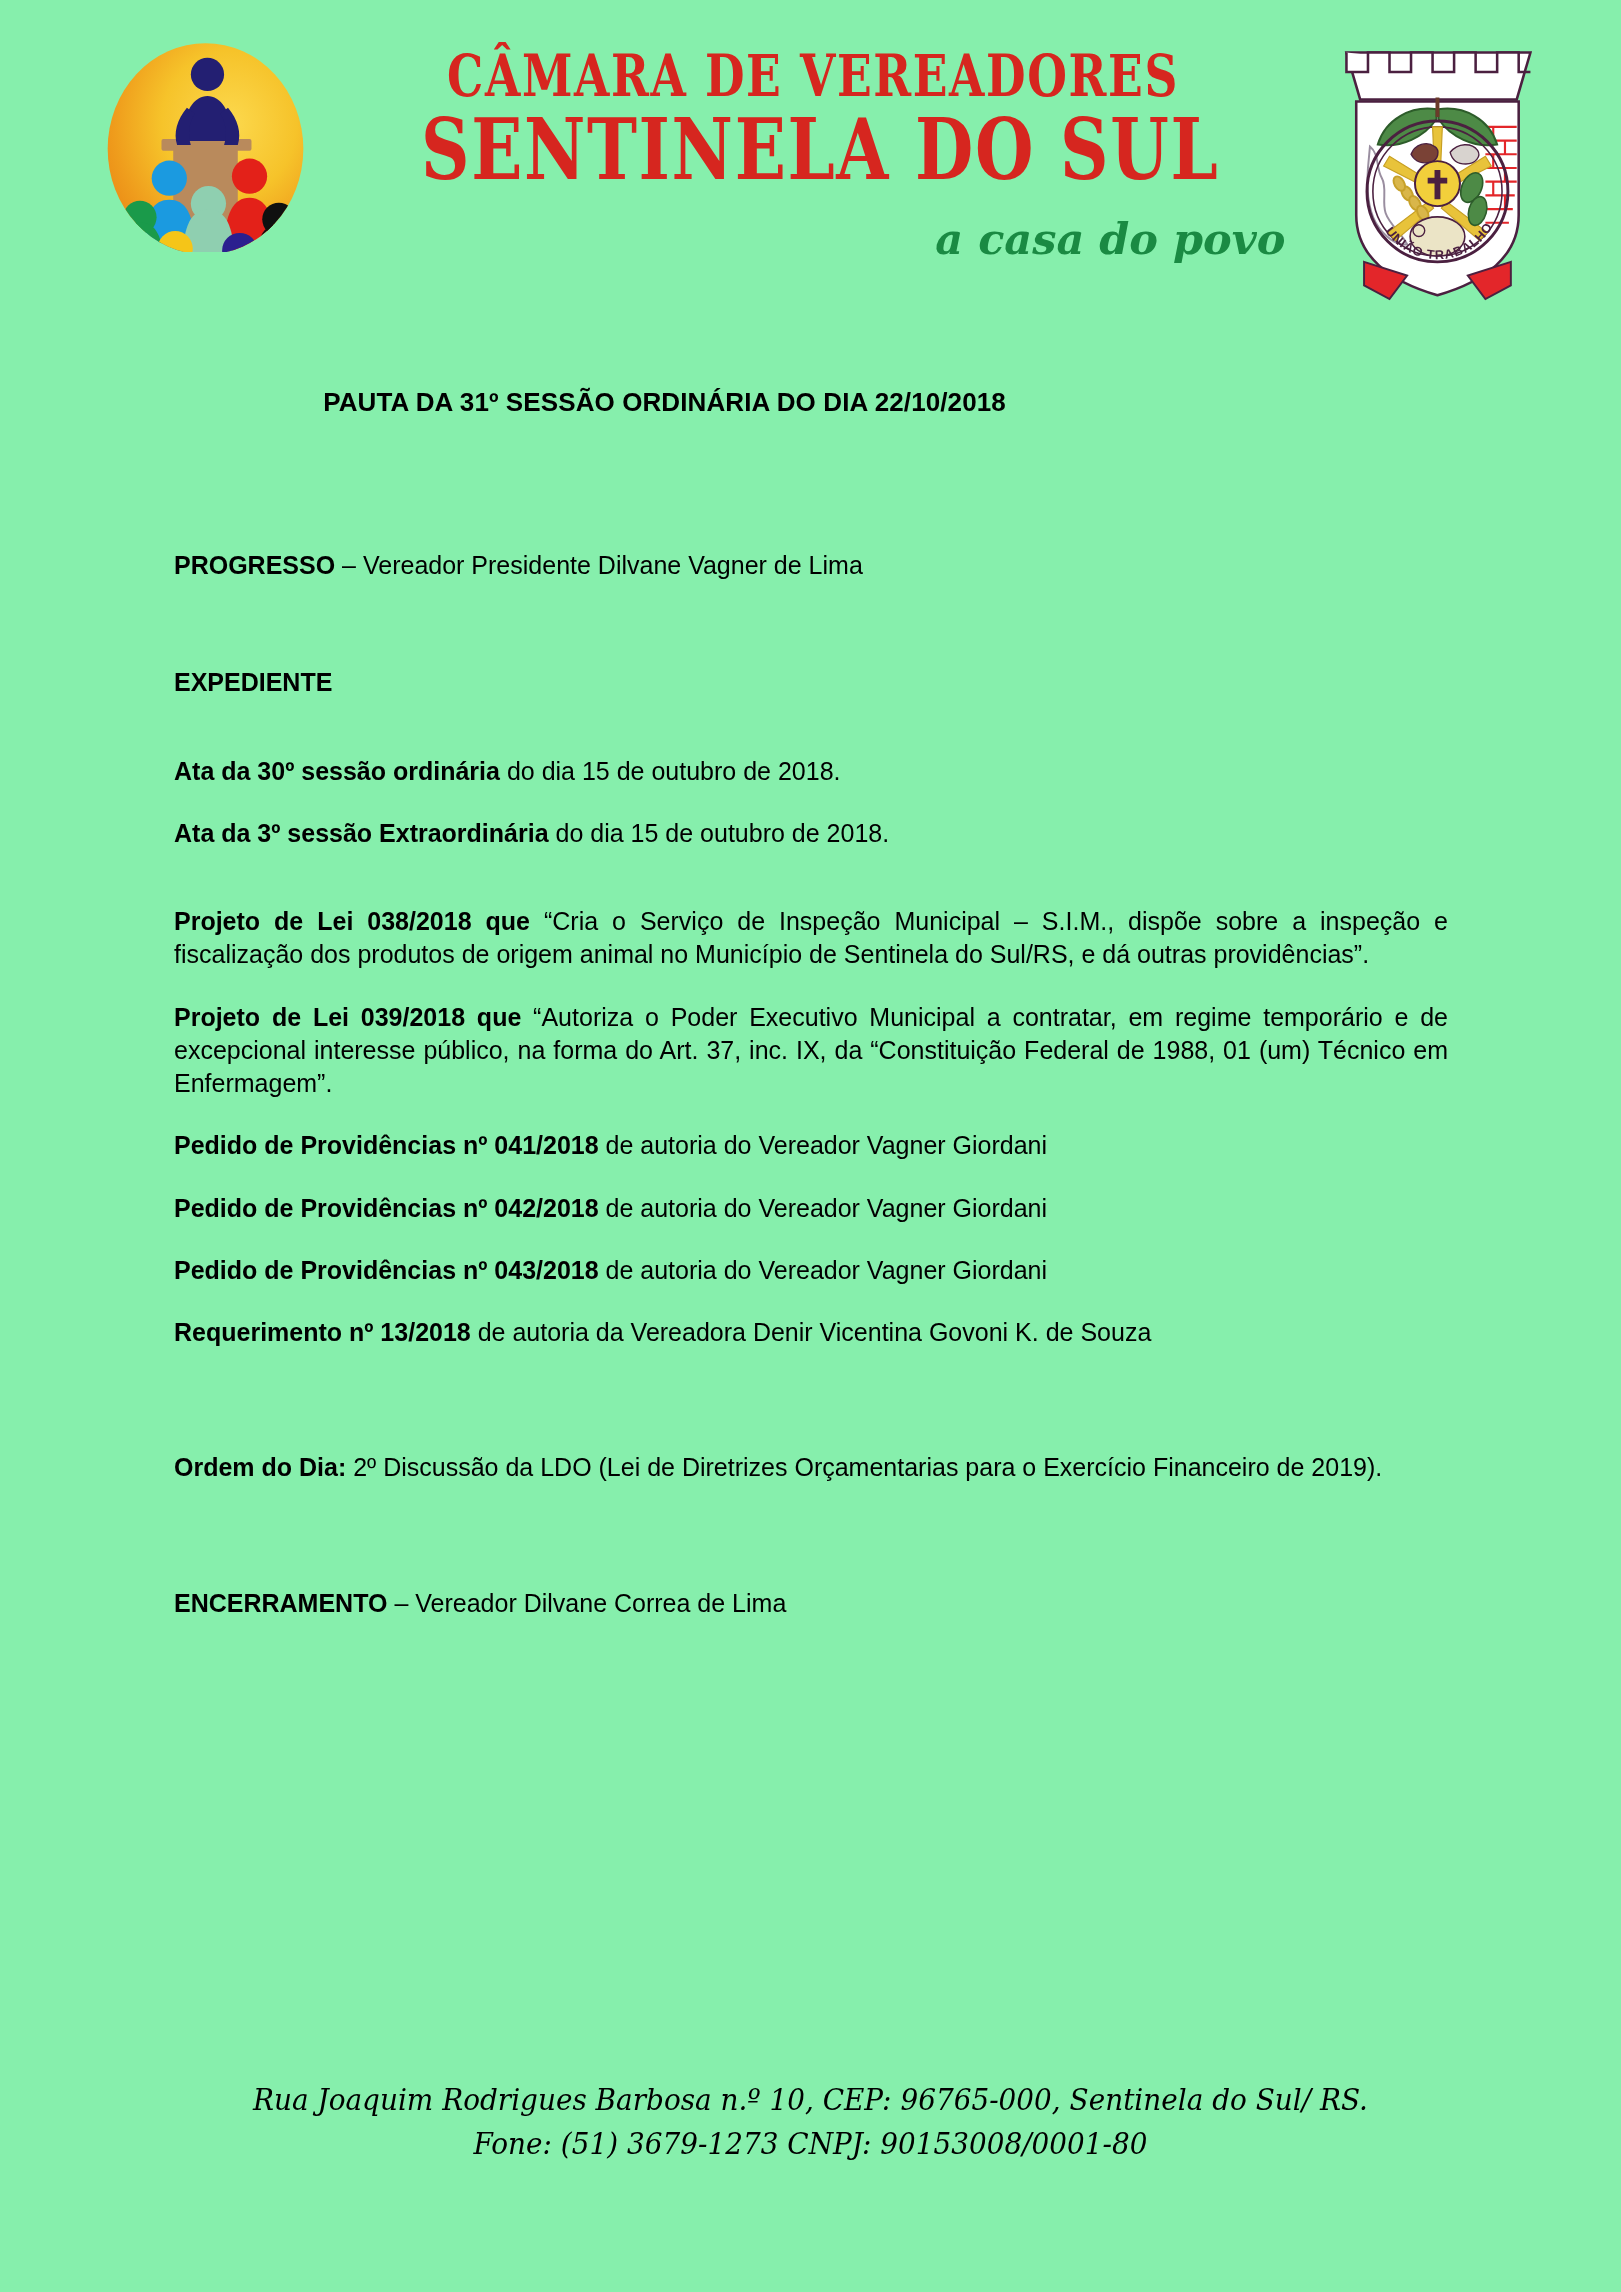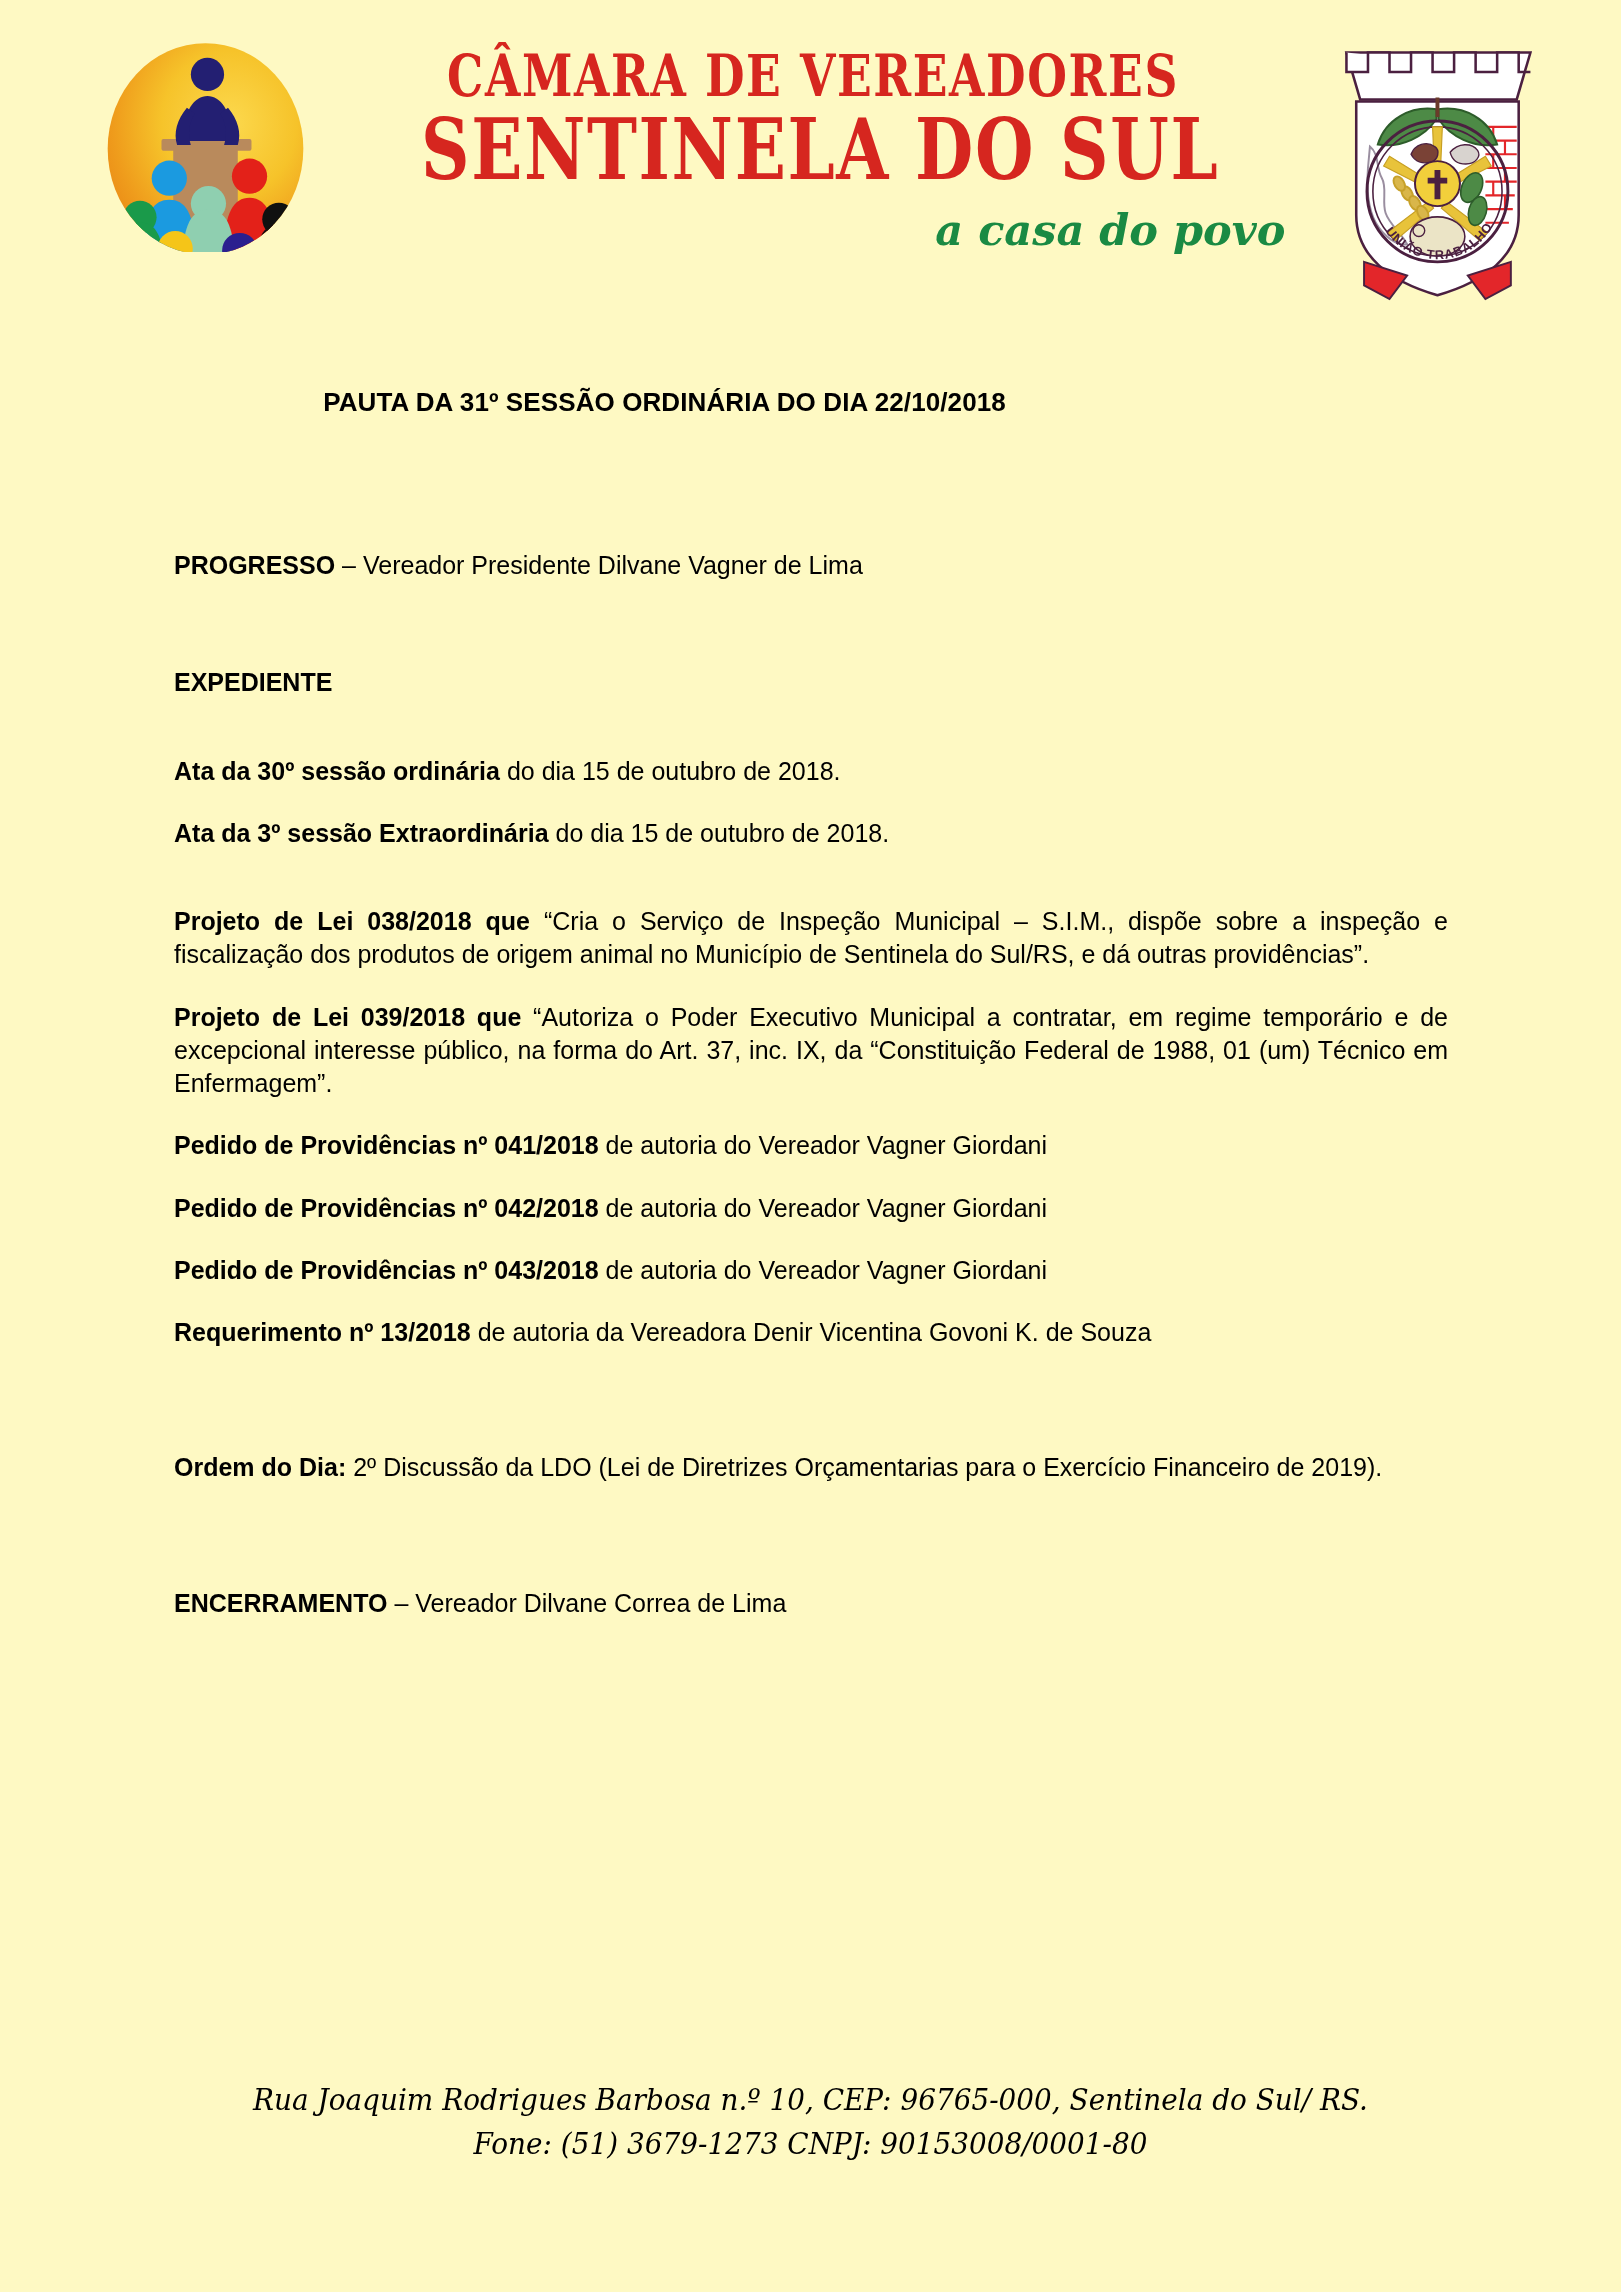--- a/index.html
+++ b/index.html
@@ -10,21 +10,21 @@
   }
   body {
     font-family: "Liberation Sans", sans-serif;
     color: #000000;
   }
   .page {
     position: relative;
     width: 1621px;
     height: 2293px;
     margin: 0 auto;
-    background: #fef9c3;
+    background: #86efac;
     overflow: hidden;
     box-sizing: border-box;
   }
 
   
   .letterhead {
     position: absolute;
     left: 0;
     top: 0;
     width: 1621px;
@@ -72,21 +72,21 @@
     transform-origin: center top;
     white-space: nowrap;
   }
   .wordmark .line-3 {
     font-family: "DejaVu Serif", serif;
     font-weight: bold;
     font-style: italic;
     color: #1a8a43;
     font-size: 43px;
     line-height: 1.1;
-    margin-top: 14px;
+    margin-top: 23px;
     text-align: right;
     padding-right: 17.6px;
     white-space: nowrap;
   }
 
   
   .coat-of-arms {
     position: absolute;
     left: 1313px;
     top: 29px;

